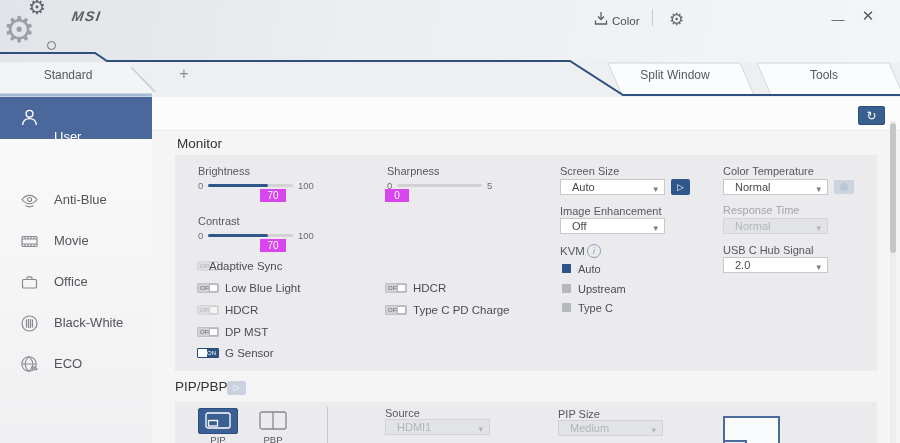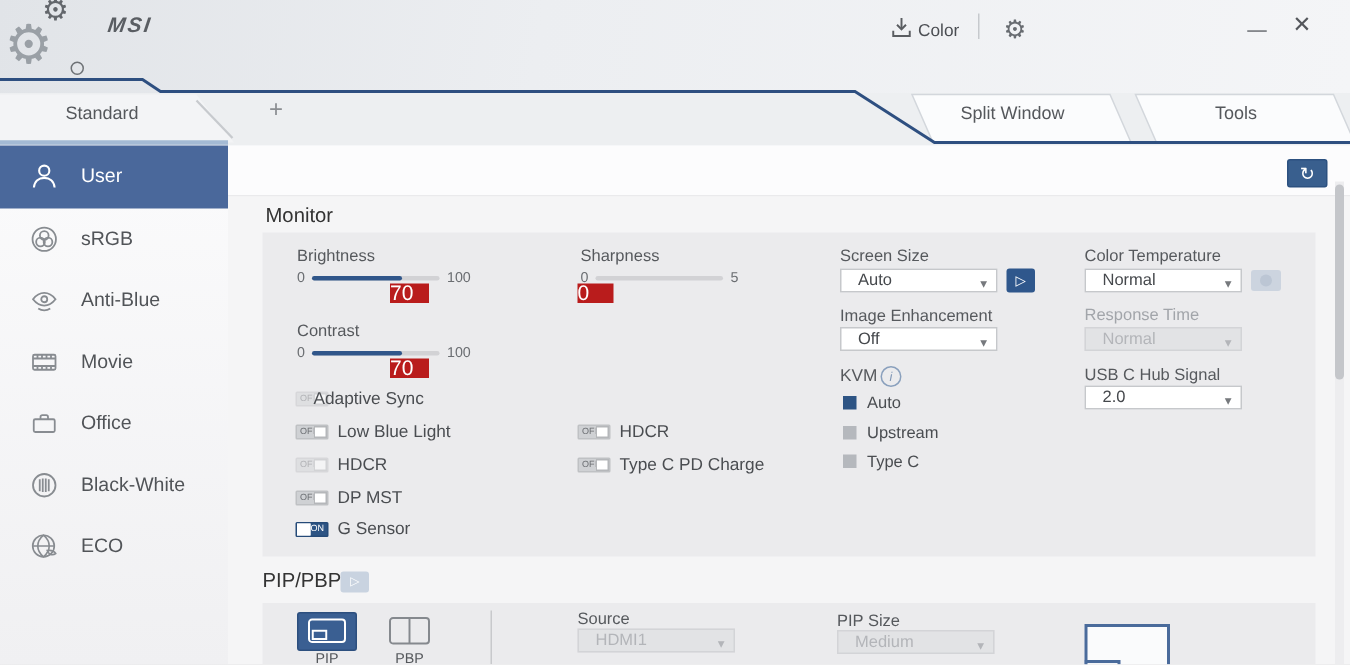--- a/index.html
+++ b/index.html
@@ -24,34 +24,34 @@
   .tabsvg{left:0;top:50px;width:900px;height:48px;pointer-events:none;}
   .tab-label{font-size:12px;color:#55585c;text-align:center;cursor:pointer;}
   .std-label{left:0;top:68px;width:136px;}
   .plus{left:174px;top:65px;width:20px;font-size:16px;color:#8b8e92;text-align:center;cursor:pointer;}
   
   .sidebar{left:0;top:97px;width:152px;height:346px;background:linear-gradient(180deg,#fbfbfc,#f0f0f2);}
   .side-item{position:absolute;left:0;width:152px;height:41px;cursor:pointer;}
   .side-item .ic{position:absolute;left:19px;top:10px;width:21px;height:21px;}
   .side-item .tx{position:absolute;left:54px;top:12px;font-size:13px;color:#515458;}
   .side-item.sel{background:#4a689b;}
-  .side-item.sel .tx{color:#fff;}
+  .side-item.sel .tx{color:#fff;margin-top:20px;}
   
   .chead{left:152px;top:97px;width:748px;height:34px;background:#fcfcfd;border-bottom:1px solid #eaeaec;box-sizing:border-box;}
   .refresh{left:858px;top:106px;width:27px;height:19px;background:#395f8e;border:1px solid #2c5180;border-radius:2px;color:#fff;font-size:12px;text-align:center;line-height:18px;box-sizing:border-box;cursor:pointer;}
   
   .main{left:152px;top:131px;width:748px;height:312px;background:#f5f5f6;}
   .sect-title{font-size:13.5px;color:#333;}
   .panel{background:#ebebed;}
   .lbl{font-size:11px;color:#56595d;}
   .lbl.dis{color:#a2a5aa;}
   .mm{font-size:9.5px;color:#6b6e72;}
   .track{height:3px;background:#d2d2d5;border-radius:2px;cursor:pointer;}
   .fill{height:3px;background:#30568a;border-radius:2px;width:0;}
-  .badge{background:#b91c1c;color:#fff;font-size:14px;line-height:13px;height:13px;}
+  .badge{background:#d946ef;color:#fff;font-size:10px;text-align:center;line-height:13px;height:13px;}
   .dd{width:105px;height:16px;background:#fff;border:1px solid #c6c8cb;box-sizing:border-box;font-size:11px;color:#45484c;line-height:14px;padding-left:11px;cursor:pointer;}
   .dd .caret{position:absolute;right:6px;top:2px;font-size:9px;color:#76797d;}
   .dd.dis{background:#e2e3e5;border-color:#d3d4d7;color:#b3b5b9;cursor:default;}
   .dd.dis .caret{color:#b3b5b9;}
   .playbtn{width:19px;height:16px;background:#2f578c;border-radius:2px;color:#fff;font-size:9px;text-align:center;line-height:16px;cursor:pointer;}
   .playbtn.dis{background:#c9d3e0;cursor:default;}
   .auxbtn{width:20px;height:14px;background:#ccd4df;border-radius:2px;cursor:default;}
   .auxbtn:after{content:"";position:absolute;left:6px;top:3px;width:8px;height:8px;border-radius:50%;background:#bcc6d4;}
   .info{width:12px;height:12px;border:1px solid #8aa0bd;border-radius:50%;color:#7f96b6;font-size:8.5px;text-align:center;line-height:12px;font-style:italic;cursor:pointer;}
   .radio{width:9px;height:9px;background:#b5b8bd;cursor:pointer;}
@@ -122,33 +122,20 @@
       <span class="ic">
         <svg width="21" height="21" viewBox="0 0 21 21">
             <g fill="none" stroke="#fff" stroke-width="1.4">
               <circle cx="10.5" cy="6.8" r="3.4"></circle>
               <path d="M3.6 18c.4-4.2 3.3-6.4 6.9-6.4s6.5 2.2 6.9 6.4"></path>
             </g>
           </svg>
       </span>
       <span class="tx">User</span>
     </div>
-    <div class="side-item" style="top:42px;">
-      <span class="ic">
-        <svg width="21" height="21" viewBox="0 0 21 21">
-            <g fill="none" stroke="#888c91" stroke-width="1.2">
-              <circle cx="10.5" cy="10.5" r="7.8"></circle>
-              <circle cx="10.5" cy="8" r="2.9"></circle>
-              <circle cx="8" cy="12.3" r="2.9"></circle>
-              <circle cx="13" cy="12.3" r="2.9"></circle>
-            </g>
-          </svg>
-      </span>
-      <span class="tx">sRGB</span>
-    </div>
     <div class="side-item" style="top:83px;">
       <span class="ic">
         <svg width="21" height="21" viewBox="0 0 21 21">
             <g fill="none" stroke="#888c91" stroke-width="1.2">
               <path d="M3 9.5c2.2-2.8 4.9-4.2 7.5-4.2s5.3 1.4 7.5 4.2c-2.2 2.8-4.9 4.2-7.5 4.2S5.2 12.3 3 9.5z"></path>
               <circle cx="10.5" cy="9.5" r="2"></circle>
               <path d="M6.5 15.6c1.3.9 2.7 1.3 4 1.3s2.7-.4 4-1.3"></path>
             </g>
           </svg>
       </span>

